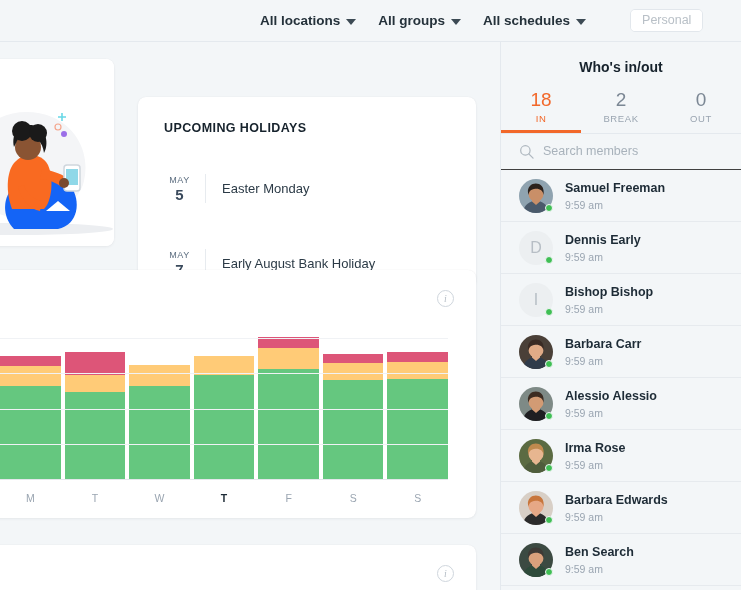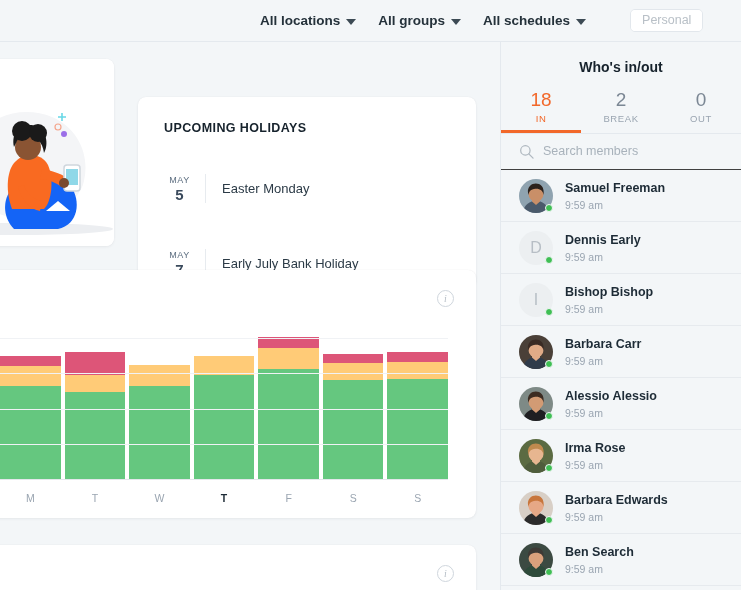--- a/index.html
+++ b/index.html
@@ -265,21 +265,21 @@
           <div class="hol-day">5</div>
         </div>
         <div class="hol-name">Easter Monday</div>
       </div>
 
       <div class="hol-row">
         <div class="hol-date">
           <div class="hol-mon">MAY</div>
           <div class="hol-day">7</div>
         </div>
-        <div class="hol-name">Early July Bank Holiday</div>
+        <div class="hol-name">Early August Bank Holiday</div>
       </div>
 
       <div class="hol-row">
         <div class="hol-date">
           <div class="hol-mon">MAY</div>
           <div class="hol-day">22</div>
         </div>
       </div>
     </div>
 

